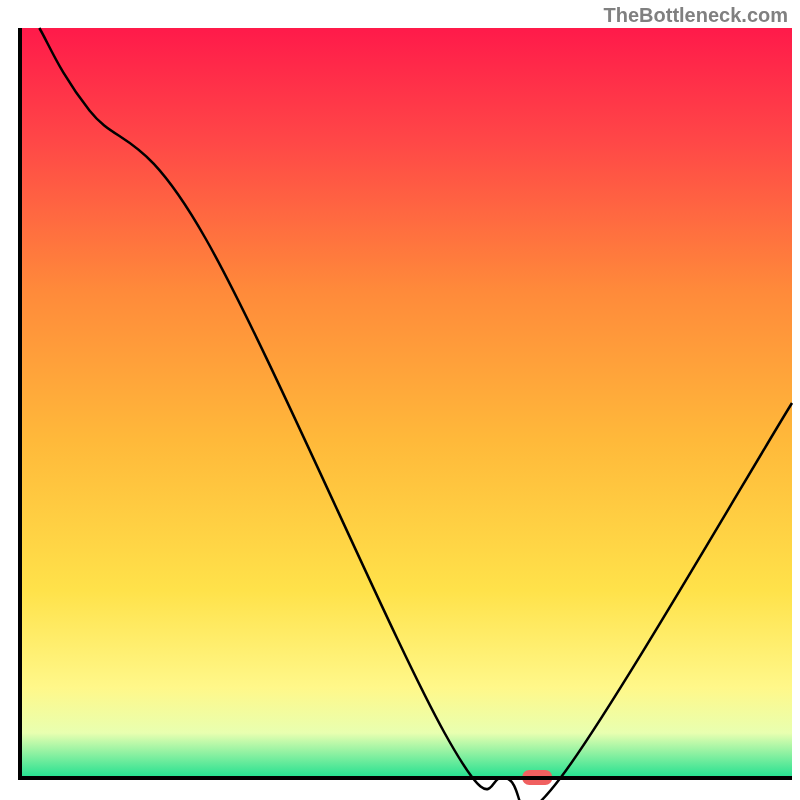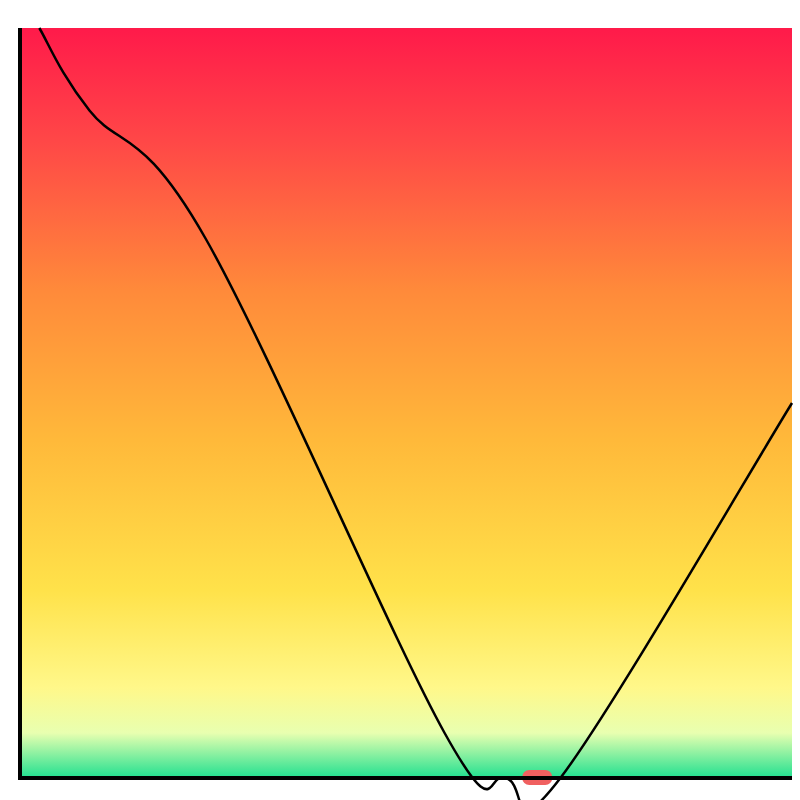--- a/index.html
+++ b/index.html
@@ -19,20 +19,21 @@
     top: 0;
     left: 0;
     width: 800px;
     height: 800px;
   }
 </style>
 </head>
 <body>
 
 <div class="container">
+  <div class="watermark">TheBottleneck.com</div>
   <svg class="chart-svg" viewBox="0 0 800 800">
     <defs>
       <linearGradient id="bg-grad" x1="0" y1="0" x2="0" y2="1">
           <stop offset="0%" stop-color="#ff1a4a"></stop>
           <stop offset="15%" stop-color="#ff4747"></stop>
           <stop offset="35%" stop-color="#ff8a3a"></stop>
           <stop offset="55.00000000000001%" stop-color="#ffb93a"></stop>
           <stop offset="75%" stop-color="#ffe24a"></stop>
           <stop offset="88%" stop-color="#fff88a"></stop>
           <stop offset="94%" stop-color="#e8ffb0"></stop>

